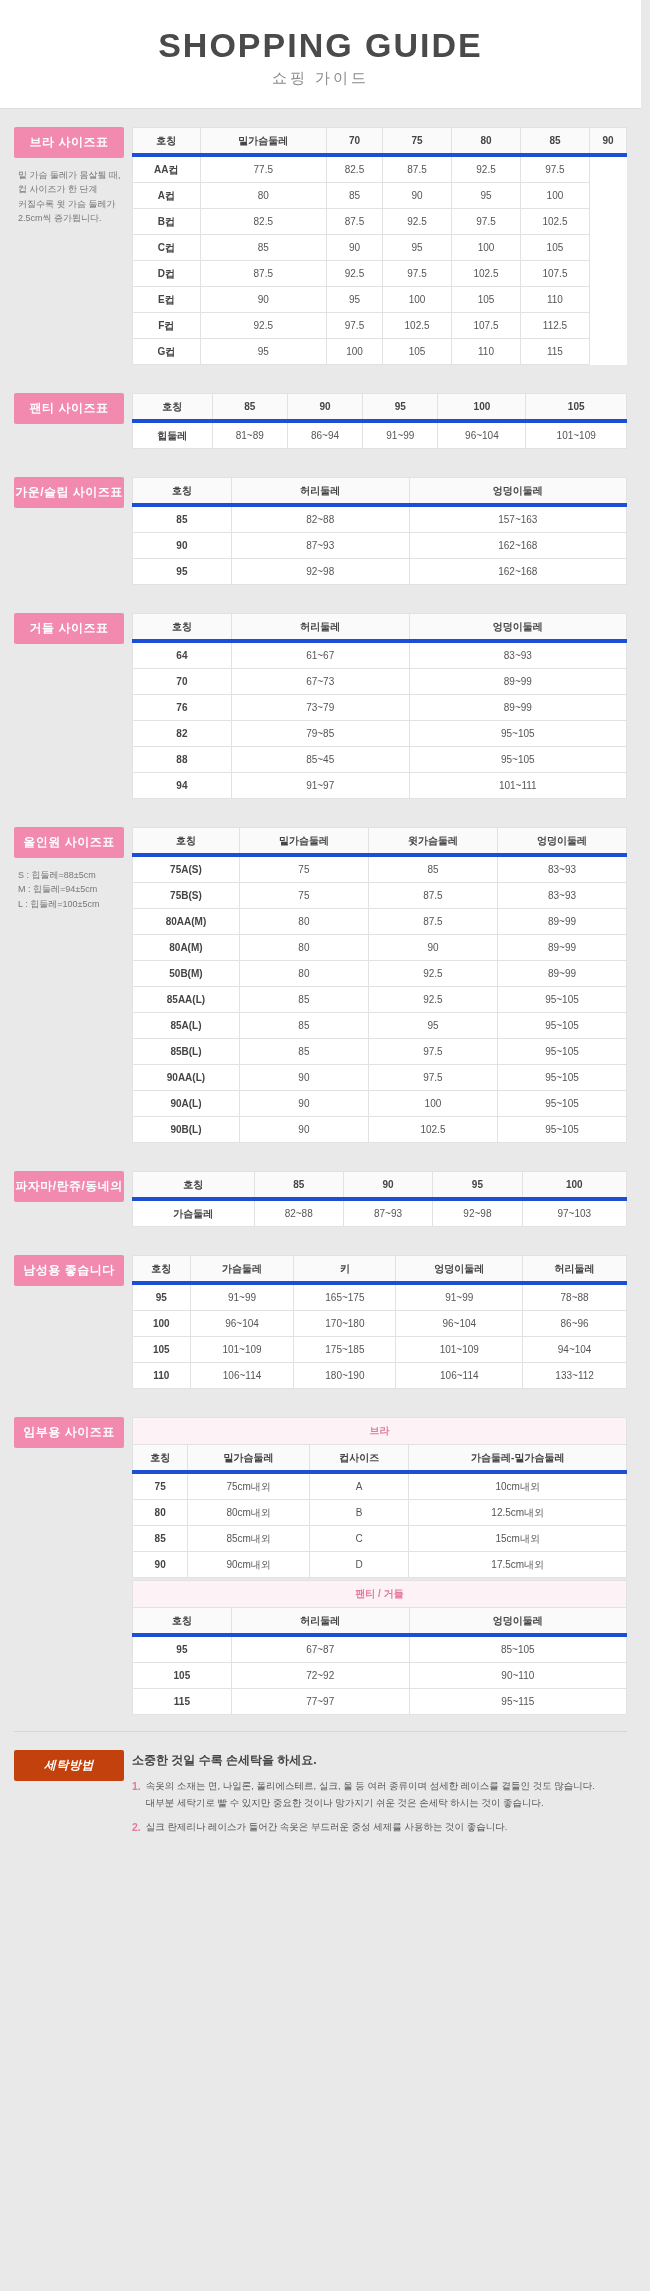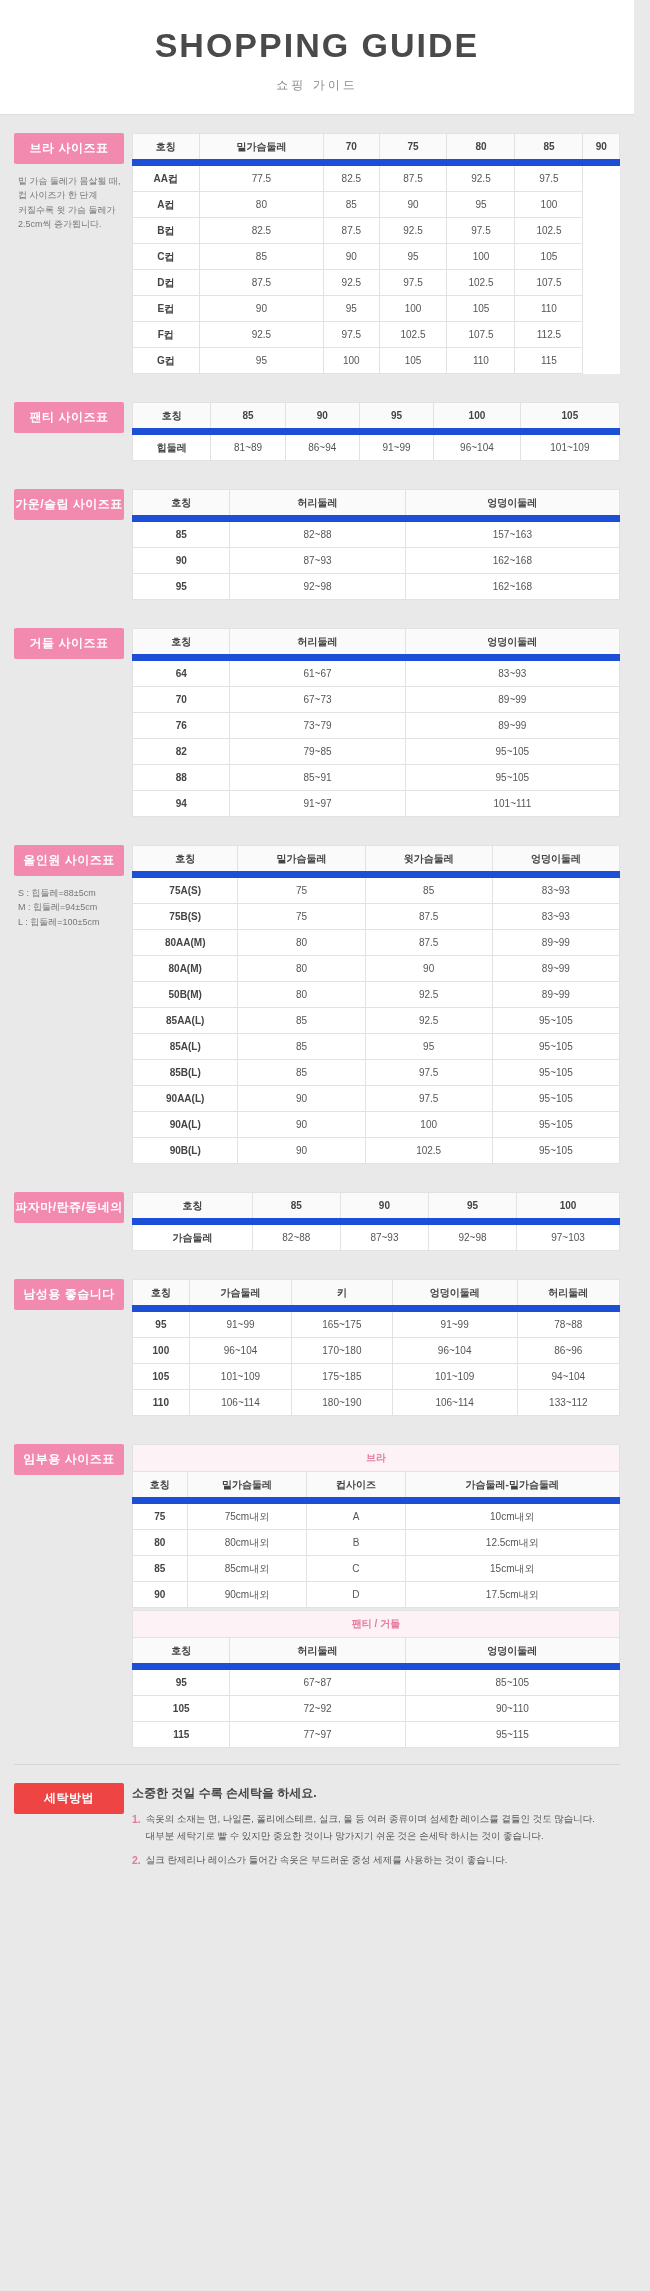--- a/index.html
+++ b/index.html
@@ -6,39 +6,39 @@
   body {
     margin: 0;
     width: 650px;
     background: #e9e9e9;
     font-family: "Liberation Sans", sans-serif;
     color: #444;
   }
   .page {
     width: 650px;
     background: #e9e9e9;
-    padding: 0 16px 20px 0;
+    padding: 0 9px 20px 0;
   }
   
   .header {
     background: #fff;
     text-align: center;
     padding: 26px 0 20px 0;
     border-bottom: 1px solid #dcdcdc;
   }
   .header h1 {
     margin: 0;
     font-size: 34px;
     font-weight: bold;
     letter-spacing: 2px;
     color: #4a4a4a;
   }
   .header .sub {
-    margin-top: 12px;
-    font-size: 12px;
+    margin-top: 4px;
+    font-size: 15px;
     color: #8a8a8a;
     letter-spacing: 3px;
   }
   
   .section {
     display: flex;
     align-items: flex-start;
     padding: 18px 14px 10px 14px;
     background: #e9e9e9;
     justify-content: center;
@@ -52,21 +52,21 @@
     display: block;
     text-align: center;
     color: #fff;
     font-size: 12px;
     font-weight: bold;
     padding: 7px 0;
     border-radius: 2px;
     letter-spacing: 0.5px;
   }
   .tag.pink { background: #f28ab0; }
-  .tag.blue { background: #ef4444; }
+  .tag.blue { background: #c2410c; font-style: italic; }
   .note {
     font-size: 9px;
     color: #777;
     line-height: 1.6;
     margin-top: 10px;
     padding-left: 4px;
   }
   .tablecol { flex: 1 1 auto; min-width: 0; }
 
   table.sz {
@@ -79,21 +79,21 @@
   table.sz th, table.sz td {
     border: 1px solid #e2e2e2;
     text-align: center;
     padding: 6px 2px;
     line-height: 1.3;
   }
   table.sz thead th {
     background: #fafafa;
     font-weight: bold;
     color: #444;
-    border-bottom: 7px solid #1d4ed8;
+    border-bottom: 4px solid #1d4ed8;
   }
   table.sz tbody td.rowhead {
     font-weight: bold;
     color: #444;
     background: #fff;
   }
   .sub-title {
     background: #fdf2f6;
     color: #e3799f;
     font-weight: bold;
@@ -316,21 +316,21 @@
                 <td class="">73~79</td>
                 <td class="">89~99</td>
               </tr>
               <tr>
                 <td class="rowhead">82</td>
                 <td class="">79~85</td>
                 <td class="">95~105</td>
               </tr>
               <tr>
                 <td class="rowhead">88</td>
-                <td class="">85~91</td>
+                <td class="">85~45</td>
                 <td class="">95~105</td>
               </tr>
               <tr>
                 <td class="rowhead">94</td>
                 <td class="">91~97</td>
                 <td class="">101~111</td>
               </tr>
             </tbody>
           </table>
         </div>

